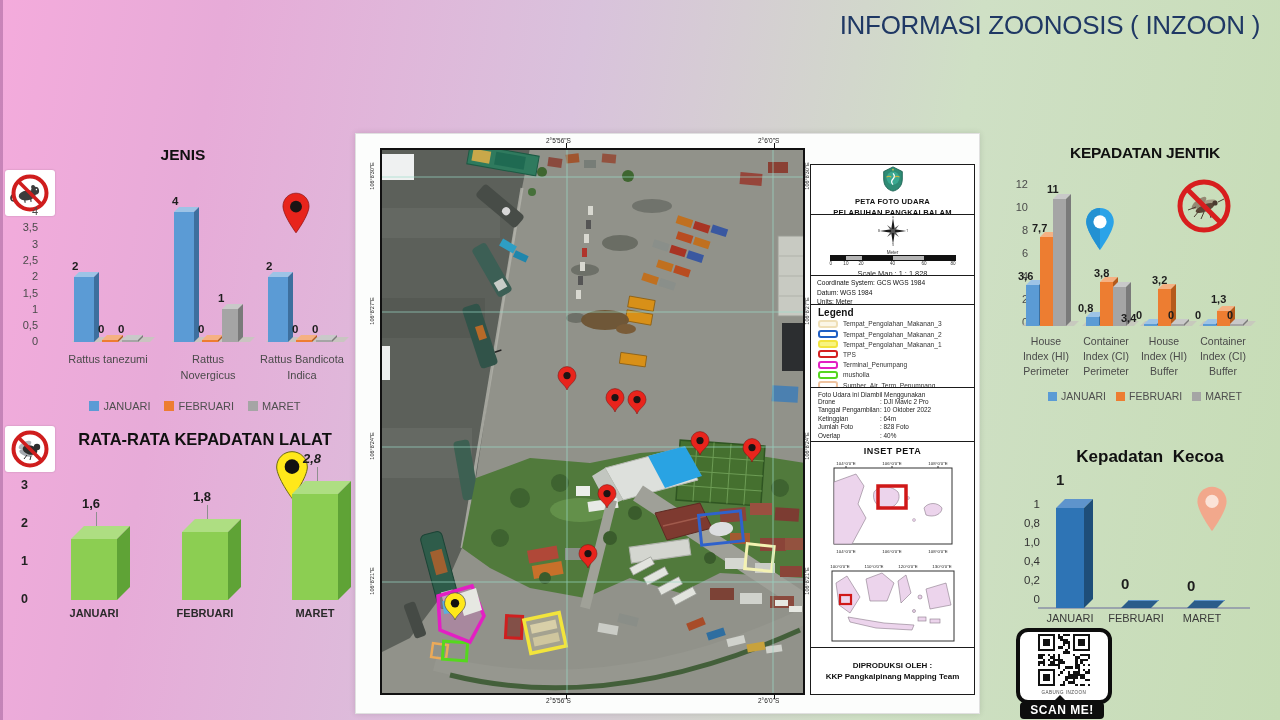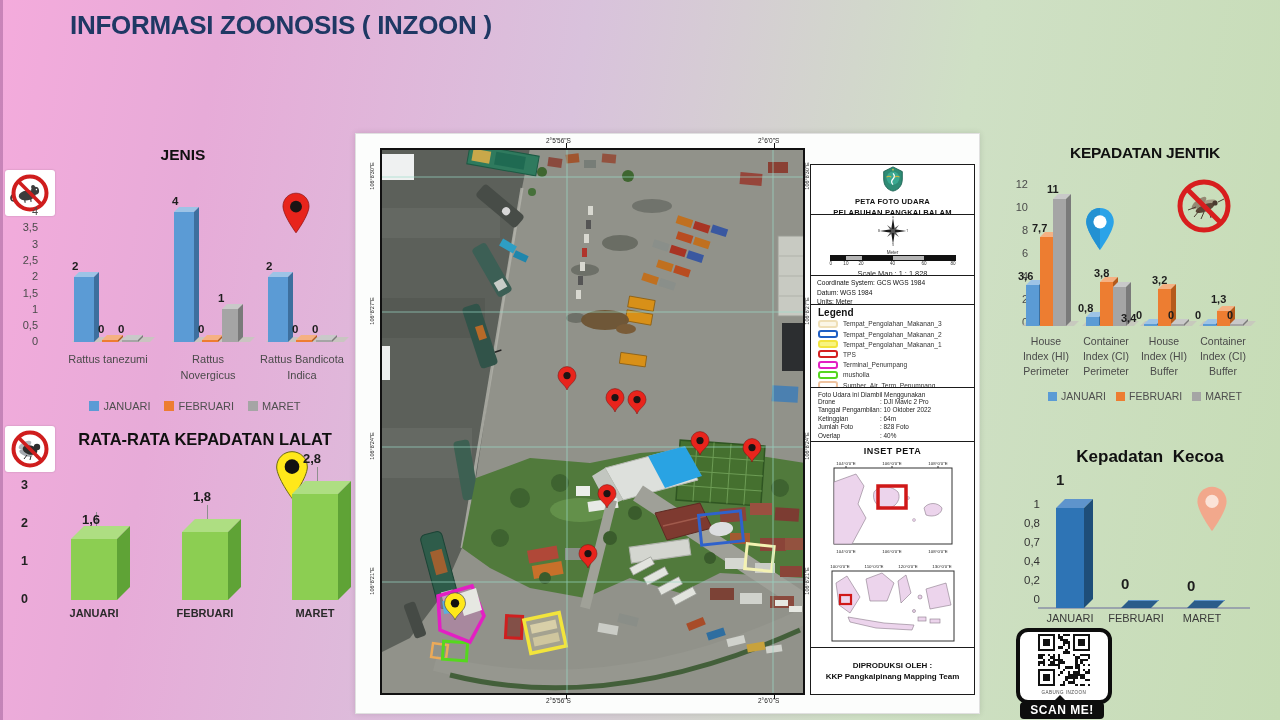--- a/index.html
+++ b/index.html
@@ -1,21 +1,21 @@
 <!DOCTYPE html>
 <html><head>
 <meta charset="utf-8">
 <style>
   html,body{margin:0;padding:0;}
   .stage{position:relative;width:1280px;height:720px;overflow:hidden;
     font-family:"Liberation Sans",sans-serif;
     background:linear-gradient(100deg,#f4abdc 0%,#e7abd8 16%,#d9c2dc 42%,#cfe0c5 70%,#c6dcb5 100%);}
   .edge-strip{position:absolute;left:0;top:0;width:3px;height:720px;background:rgba(120,60,120,.35);}
   .abs{position:absolute;}
-  .ttl{font-weight:bold;color:#1f3864;text-align:left;letter-spacing:-0.3px;}
+  .ttl{font-weight:normal;color:#1f3864;text-align:right;letter-spacing:-0.3px;}
   .sec-title{font-weight:bold;color:#101010;text-align:center;}
   .ylab{position:absolute;text-align:right;color:#4a4a4a;font-size:11px;}
   .catlab{position:absolute;text-align:center;color:#4a4a4a;font-size:11px;line-height:1.45;}
   .vlab{position:absolute;font-weight:bold;color:#1d1d1d;text-align:left;font-size:11.5px;}
   .leader{position:absolute;width:1px;background:#8f8f8f;}
   .plot{position:absolute;}
   .bar{position:absolute;bottom:0;background:var(--f);}
   .bar .t{content:"";position:absolute;left:0;top:calc(-1 * var(--d));height:var(--d);width:100%;
     transform-origin:0 100%;transform:skewX(-45deg);background:var(--tp);}
   .bar .s{position:absolute;right:calc(-1 * var(--d));top:0;width:var(--d);height:100%;
@@ -225,23 +225,23 @@
         <div class="t"></div>
         <div class="s"></div>
       </div>
     <div class="bar c-green" style="left:262px;width:46px;height:106px;">
         <div class="t"></div>
         <div class="s"></div>
       </div>
     <div class="leader" style="left:66px;top:57px;height:14px;"></div>
     <div class="leader" style="left:177px;top:50px;height:14px;"></div>
     <div class="leader" style="left:287px;top:12px;height:14px;"></div>
-    <div class="vlab" style="left:52px;top:41px;width:40px;font-size:13px;margin-top:16px;">1,6</div>
+    <div class="vlab" style="left:52px;top:41px;width:40px;font-size:13px;">1,6</div>
     <div class="vlab" style="left:163px;top:34px;width:40px;font-size:13px;">1,8</div>
-    <div class="vlab" style="left:273px;top:-4px;width:40px;font-size:13px;">2,8</div>
+    <div class="vlab" style="left:273px;top:-4px;width:40px;font-size:13px;font-style:italic;">2,8</div>
   </div>
 
   <div class="monthlab" style="left:49px;top:607px;width:90px;">JANUARI</div>
   <div class="monthlab" style="left:160px;top:607px;width:90px;">FEBRUARI</div>
   <div class="monthlab" style="left:270px;top:607px;width:90px;">MARET</div>
 
   <div class="map-panel"></div>
 
   <svg class="abs" style="left:380px;top:148px;" width="425" height="547" viewBox="0 0 425 547">
     <rect x="0" y="0" width="425" height="547" fill="#91928a"></rect>
@@ -838,21 +838,21 @@
         <span class="legend-sq" style="width: 9px; height: 9px; background-color: rgb(165, 165, 165);"></span>
         <span>MARET</span>
       </span>
   </div>
 
   <div class="abs sec-title" style="left:1040px;top:447px;width:220px;font-size:17px;white-space:pre;">Kepadatan  Kecoa</div>
 
   <div>
     <div class="ylab" style="left:1012px;top:498px;width:28px;font-size:11.5px;color:#333;">1</div>
     <div class="ylab" style="left:1012px;top:517px;width:28px;font-size:11.5px;color:#333;">0,8</div>
-    <div class="ylab" style="left:1012px;top:536px;width:28px;font-size:11.5px;color:#333;">0,7</div>
+    <div class="ylab" style="left:1012px;top:536px;width:28px;font-size:11.5px;color:#333;">1,0</div>
     <div class="ylab" style="left:1012px;top:555px;width:28px;font-size:11.5px;color:#333;">0,4</div>
     <div class="ylab" style="left:1012px;top:574px;width:28px;font-size:11.5px;color:#333;">0,2</div>
     <div class="ylab" style="left:1012px;top:593px;width:28px;font-size:11.5px;color:#333;">0</div>
   </div>
 
   <div class="abs" style="left:1038px;top:607px;width:212px;height:1.5px;background:#9aa4ac;"></div>
 
   <div class="plot d9" style="left:1040px;top:495px;width:212px;height:113px;">
     <div class="bar c-kblue" style="left:16px;width:28px;height:100px;">
         <div class="t"></div>

